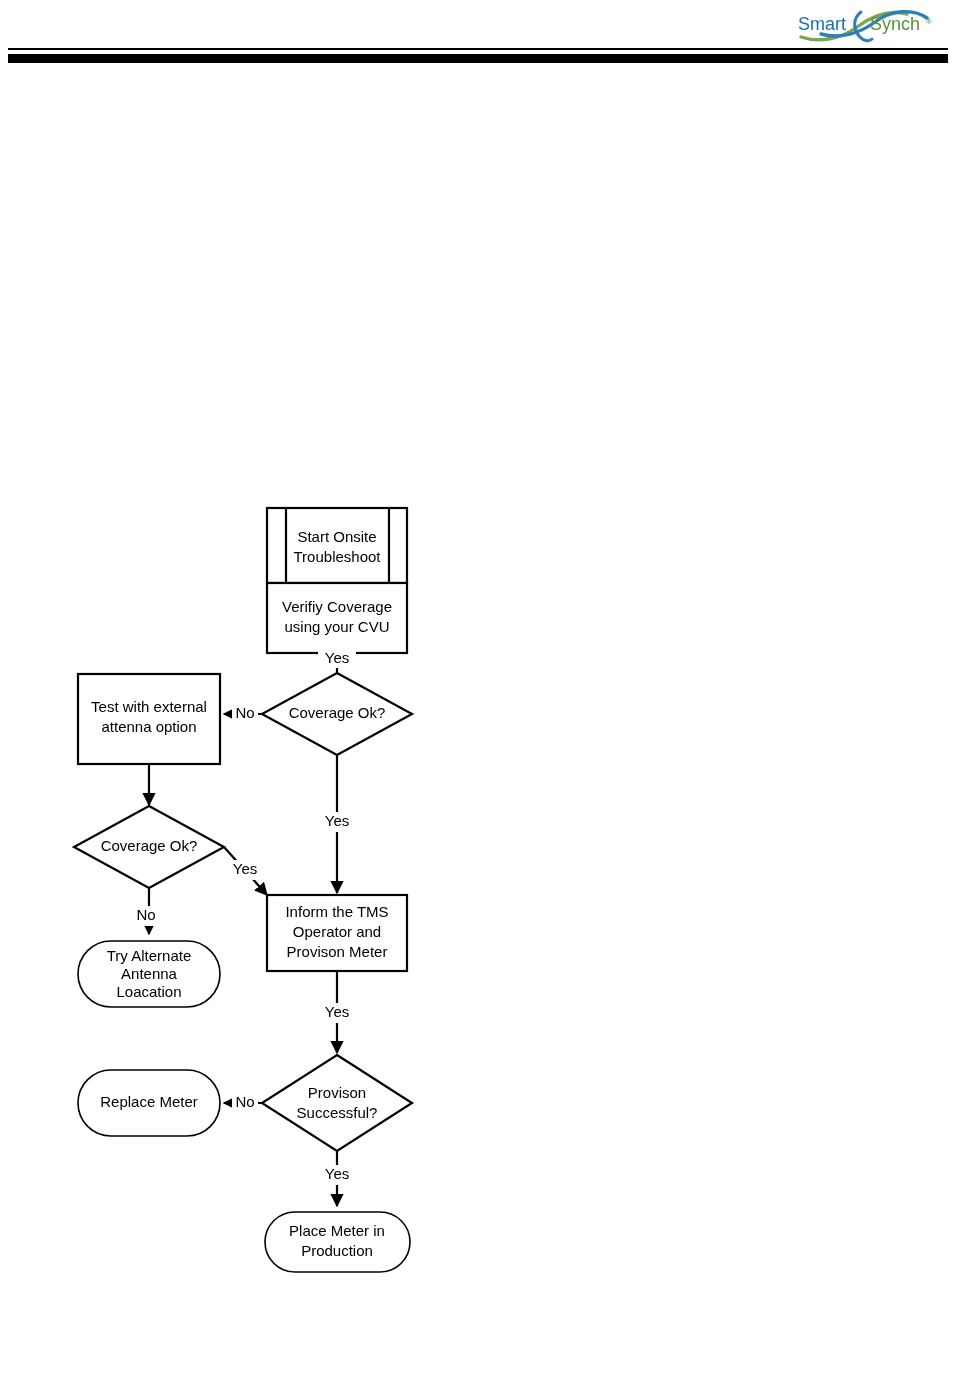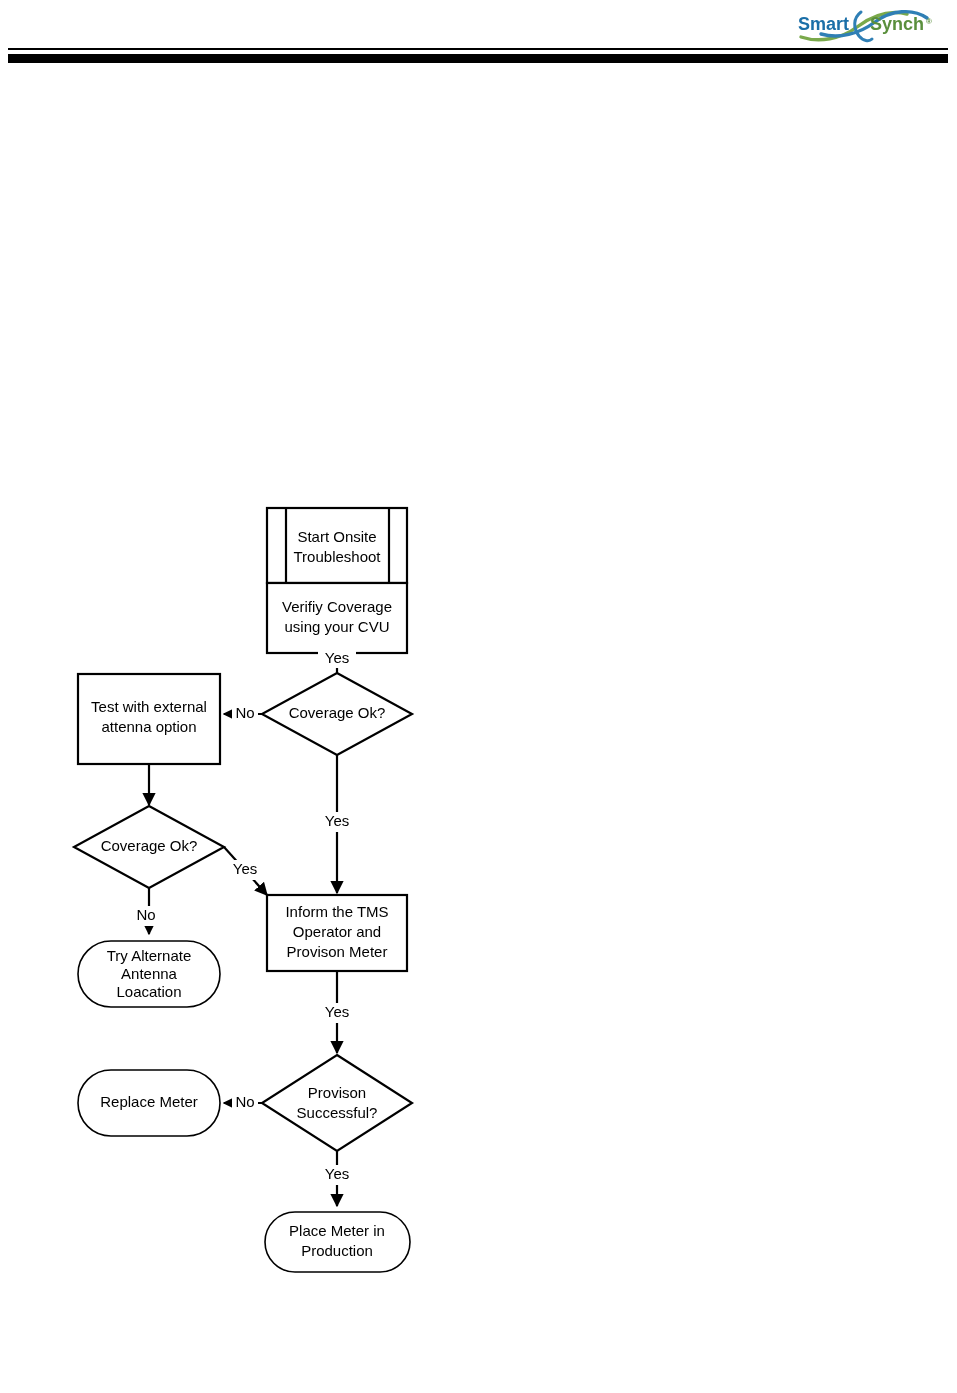--- a/index.html
+++ b/index.html
@@ -15,21 +15,20 @@
     color: #000000;
     overflow: hidden;
   }
 
   
   #page-header {
     position: absolute;
     left: 0; top: 0;
     width: 957px;
     height: 80px;
-    font-weight: bold;
   }
   #brand-logo {
     position: absolute;
     right: 12px;
     top: 6px;
     width: 150px;
     height: 40px;
   }
   #header-rule-thin {
     position: absolute;

